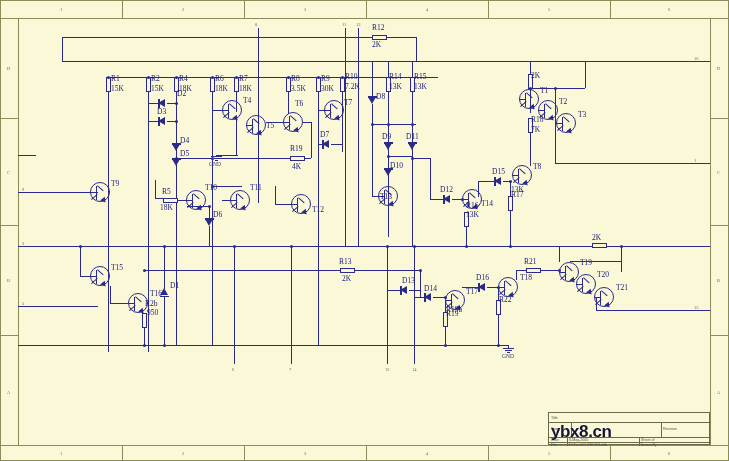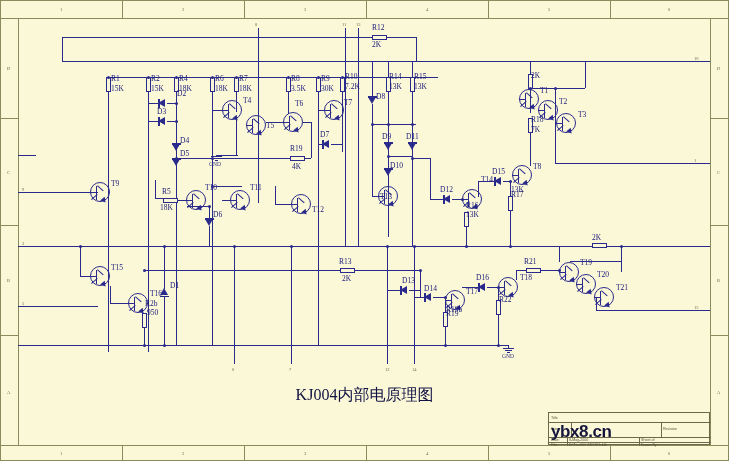--- a/index.html
+++ b/index.html
@@ -493,21 +493,21 @@
   <div class="wire v" style="left:430px;top:158px;height:41px;"></div>
   <div class="wire h" style="left:412px;top:158px;width:18px;"></div>
 
   <div class="tr" style="left:462px;top:189px;">
     <div class="base"></div>
       <div class="baselead"></div>
       <div class="coll"></div>
       <div class="emit"></div>
       <div class="arrow"></div>
   </div>
-  <div class="lbl" style="left:481px;top:176px;">T14</div>
+  <div class="lbl" style="left:481px;top:200px;">T14</div>
 
   <div class="res v" style="left:464px;top:212px;"></div>
   <div class="lbl" style="left:466px;top:202px;">R16</div>
   <div class="lbl" style="left:466px;top:211px;">13K</div>
   <div class="wire v" style="left:466px;top:227px;height:19px;"></div>
 
   <div class="dio left" style="left:494px;top:177px;">
       <div class="tri"></div>
       <div class="bar"></div>
     </div>
@@ -803,21 +803,20 @@
   <div class="junc" style="left:413px;top:245px;"></div>
   <div class="junc" style="left:79px;top:245px;"></div>
   <div class="junc" style="left:163px;top:245px;"></div>
   <div class="junc" style="left:143px;top:344px;"></div>
   <div class="junc" style="left:163px;top:344px;"></div>
   <div class="junc" style="left:444px;top:344px;"></div>
   <div class="junc" style="left:497px;top:344px;"></div>
   <div class="junc" style="left:465px;top:245px;"></div>
   <div class="junc" style="left:509px;top:245px;"></div>
 
-  <div id="main-title" style="top:385px;font-size:16px;">KJ004内部电原理图</div>
 
   <div id="title-block" style="left:548px;top:412px;width:162px;height:33px;">
     <div class="tb-line h" style="left:0;top:9px;width:162px;"></div>
     <div class="tb-line h" style="left:0;top:24px;width:162px;"></div>
     <div class="tb-line h" style="left:0;top:29px;width:162px;"></div>
     <div class="tb-line v" style="left:112px;top:9px;height:15px;"></div>
     <div class="tb-line v" style="left:18px;top:24px;height:9px;"></div>
     <div class="tb-line v" style="left:90px;top:24px;height:9px;"></div>
     <div class="tb-line v" style="left:22px;top:9px;height:15px;"></div>
 

